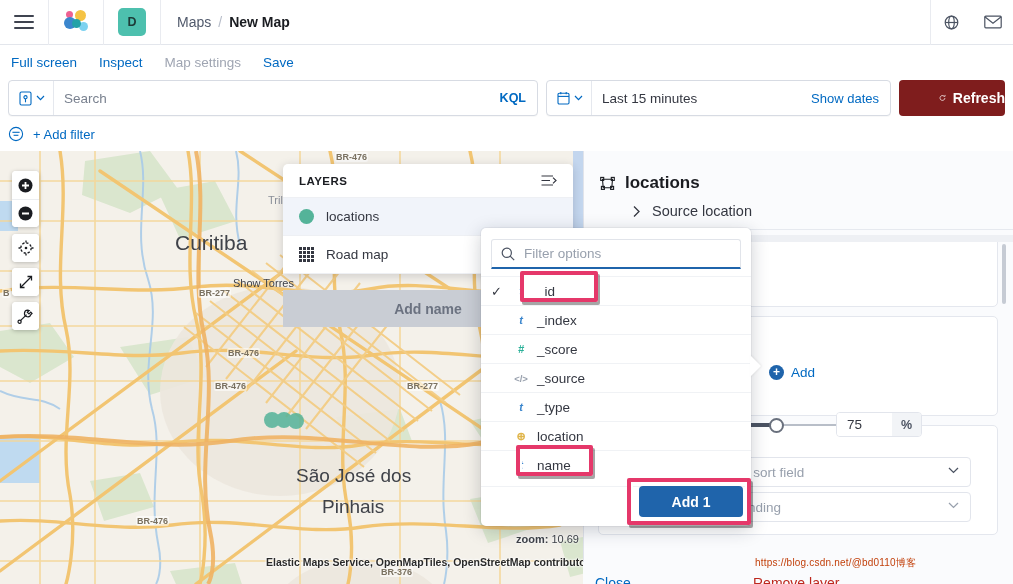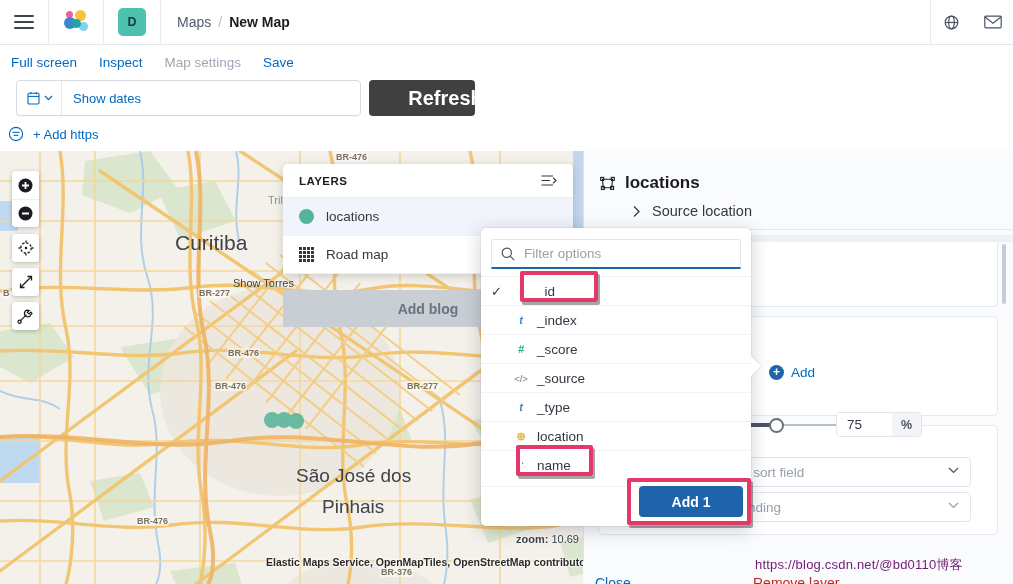--- a/index.html
+++ b/index.html
@@ -81,23 +81,23 @@
   .qb-kql { font-size:12.5px; color:#0069c2; padding:0 11px; font-weight:600; cursor:pointer; }
 
   .qb-date {
     width:345px; margin-left:8px; display:flex; align-items:center;
     background:#fff; border:1px solid #d7dbe3; border-radius:4px;
     box-shadow:0 1px 1px rgba(0,0,0,0.03);
   }
   .qb-dateval { flex:1; font-size:13.5px; padding-left:10px; color:#343741; cursor:pointer; }
   .qb-showdates { font-size:13px; color:#0069c2; padding:0 11px; cursor:pointer; }
   .qb-refresh {
-    width:106px; margin-left:8px; background:#404040; color:#fff;
+    width:106px; margin-left:8px; background:#7f1d1d; color:#fff;
     border-radius:4px; display:flex;align-items:center;justify-content:center;gap:7px;
-    font-size:20px; font-weight:600; cursor:pointer;padding-left:40px;
+    font-size:14px; font-weight:600; cursor:pointer;padding-left:40px;
   }
 
   
   .filterrow {
     position:absolute; left:8px; top:122px; width:997px; height:24px;
     display:flex; align-items:center; gap:9px; font-size:13px;
   }
   .filterrow .addfilter { color:#0069c2; cursor:pointer; }
 
   
@@ -216,21 +216,21 @@
 
   .bottombar { position:absolute; left:583px; top:562px; width:430px; height:51px; background:#fafbfd; }
   .btn-close { position:absolute; left:12px; top:13px; font-size:14px; color:#0069c2; cursor:pointer; }
   .btn-remove { position:absolute; left:170px; top:13px; font-size:14px; color:#bd271e; cursor:pointer; }
   .btn-saveclose {
     position:absolute; left:287px; top:4px; width:131px; height:33px;
     background:#c9cdd4; color:#858c99; border-radius:4px; font-size:13.5px; font-weight:600;
     display:flex;align-items:center;justify-content:center;gap:6px; cursor:default;
   }
   .watermark {
-    position:absolute; left:755px; top:556px; font-size:13px; color:#701a75;
+    position:absolute; left:755px; top:556px; font-size:10px; color:#c2410c;
     letter-spacing:0.2px; pointer-events:none; white-space:nowrap;
   }
   .scrollbar-v {
     position:absolute; left:1002px; top:244px; width:4px; height:60px;
     background:#c6cbd4; border-radius:2px; cursor:pointer;
   }
 
   
   .fieldpop {
     position:absolute; left:481px; top:228px; width:270px; height:298px;
@@ -325,50 +325,65 @@
 </div>
 
 <div class="appmenu">
   <a>Full screen</a>
   <a>Inspect</a>
   <a class="disabled">Map settings</a>
   <a>Save</a>
 </div>
 
 <div class="querybar">
+  <div class="qb-search">
+    <div class="qb-prefix">
+      <svg width="13" height="15" viewBox="0 0 13 15" fill="none" stroke="#0069c2" stroke-width="1.1">
+        <rect x="1" y="1" width="11" height="13" rx="1.5"></rect>
+        <circle cx="6.5" cy="6.2" r="1.6"></circle>
+          <line x1="6.5" y1="8" x2="6.5" y2="11.3"></line>
+      </svg>
+      <svg width="9" height="6" viewBox="0 0 9 6">
+        <polyline points="1,1 4.5,4.6 8,1" fill="none" stroke="#0069c2" stroke-width="1.2"></polyline>
+      </svg>
+    </div>
+    <input class="qb-input" placeholder="Search" style="">
+    <span class="qb-kql">KQL</span>
+  </div>
   <div class="qb-date">
     <div class="qb-prefix">
       <svg width="13" height="14" viewBox="0 0 13 14" fill="none" stroke="#0069c2" stroke-width="1.1">
         <rect x="1" y="2.2" width="11" height="10.8" rx="1.2"></rect>
         <line x1="1" y1="5.4" x2="12" y2="5.4"></line>
           <line x1="3.8" y1="1" x2="3.8" y2="3.2"></line>
         <line x1="9.2" y1="1" x2="9.2" y2="3.2"></line>
       </svg>
       <svg width="9" height="6" viewBox="0 0 9 6">
         <polyline points="1,1 4.5,4.6 8,1" fill="none" stroke="#0069c2" stroke-width="1.2"></polyline>
       </svg>
     </div>
+    <span class="qb-dateval">Last 15 minutes</span>
     <span class="qb-showdates">Show dates</span>
   </div>
   <div class="qb-refresh">
     <svg width="14" height="14" viewBox="0 0 14 14" fill="none" stroke="#fff" stroke-width="1.4">
       <path d="M12 7a5 5 0 1 1-1.6-3.7"></path>
         <polyline points="12.4,0.7 12.4,3.6 9.5,3.6"></polyline>
     </svg>
     <span>Refresh</span>
   </div>
 </div>
 
 <div class="filterrow">
   <svg width="16" height="16" viewBox="0 0 16 16" fill="none" stroke="#0069c2" stroke-width="1.1">
     <circle cx="8" cy="8" r="6.6"></circle>
       <line x1="4.4" y1="6.3" x2="11.6" y2="6.3"></line>
     <line x1="5.6" y1="9.3" x2="10.4" y2="9.3"></line>
   </svg>
-  <span class="addfilter">+ Add https</span>
+  <span class="addfilter">+ Add filter</span>
 </div>
 
 <div class="maparea">
   <svg class="map-svg" width="1013" height="433">
     <rect width="1013" height="433" fill="#f4f1ea"></rect>
 
     <g fill="#d9e6cd" opacity="0.95">
       <path d="M85,10 L150,0 L178,38 L130,62 L82,44 Z"></path>
       <path d="M158,40 L215,30 L236,70 L180,88 Z"></path>
       <path d="M0,180 L50,172 L74,206 L30,232 L0,216 Z"></path>
@@ -576,21 +591,21 @@
           <rect x="12" y="8" width="3" height="3"></rect>
         <rect x="0" y="12" width="3" height="3"></rect>
           <rect x="4" y="12" width="3" height="3"></rect>
         <rect x="8" y="12" width="3" height="3"></rect>
           <rect x="12" y="12" width="3" height="3"></rect>
       </svg>
     </span>
     <span>Road map</span>
   </div>
 </div>
-<div class="add-layer-btn">Add blog</div>
+<div class="add-layer-btn">Add name</div>
 
 <div class="right-panel">
   <div class="rp-title">
     <svg width="15" height="15" viewBox="0 0 15 15" fill="none" stroke="#1a1c21" stroke-width="1.1">
       <path d="M2.5 3.2 L12.5 3.2 L11.8 11.8 L3.2 11.8 Z"></path>
       <rect x="0.7" y="1.4" width="3" height="3"></rect>
         <rect x="11.3" y="1.4" width="3" height="3"></rect>
       <rect x="1.4" y="10.4" width="3" height="3"></rect>
         <rect x="10.6" y="10.4" width="3" height="3"></rect>
     </svg>

